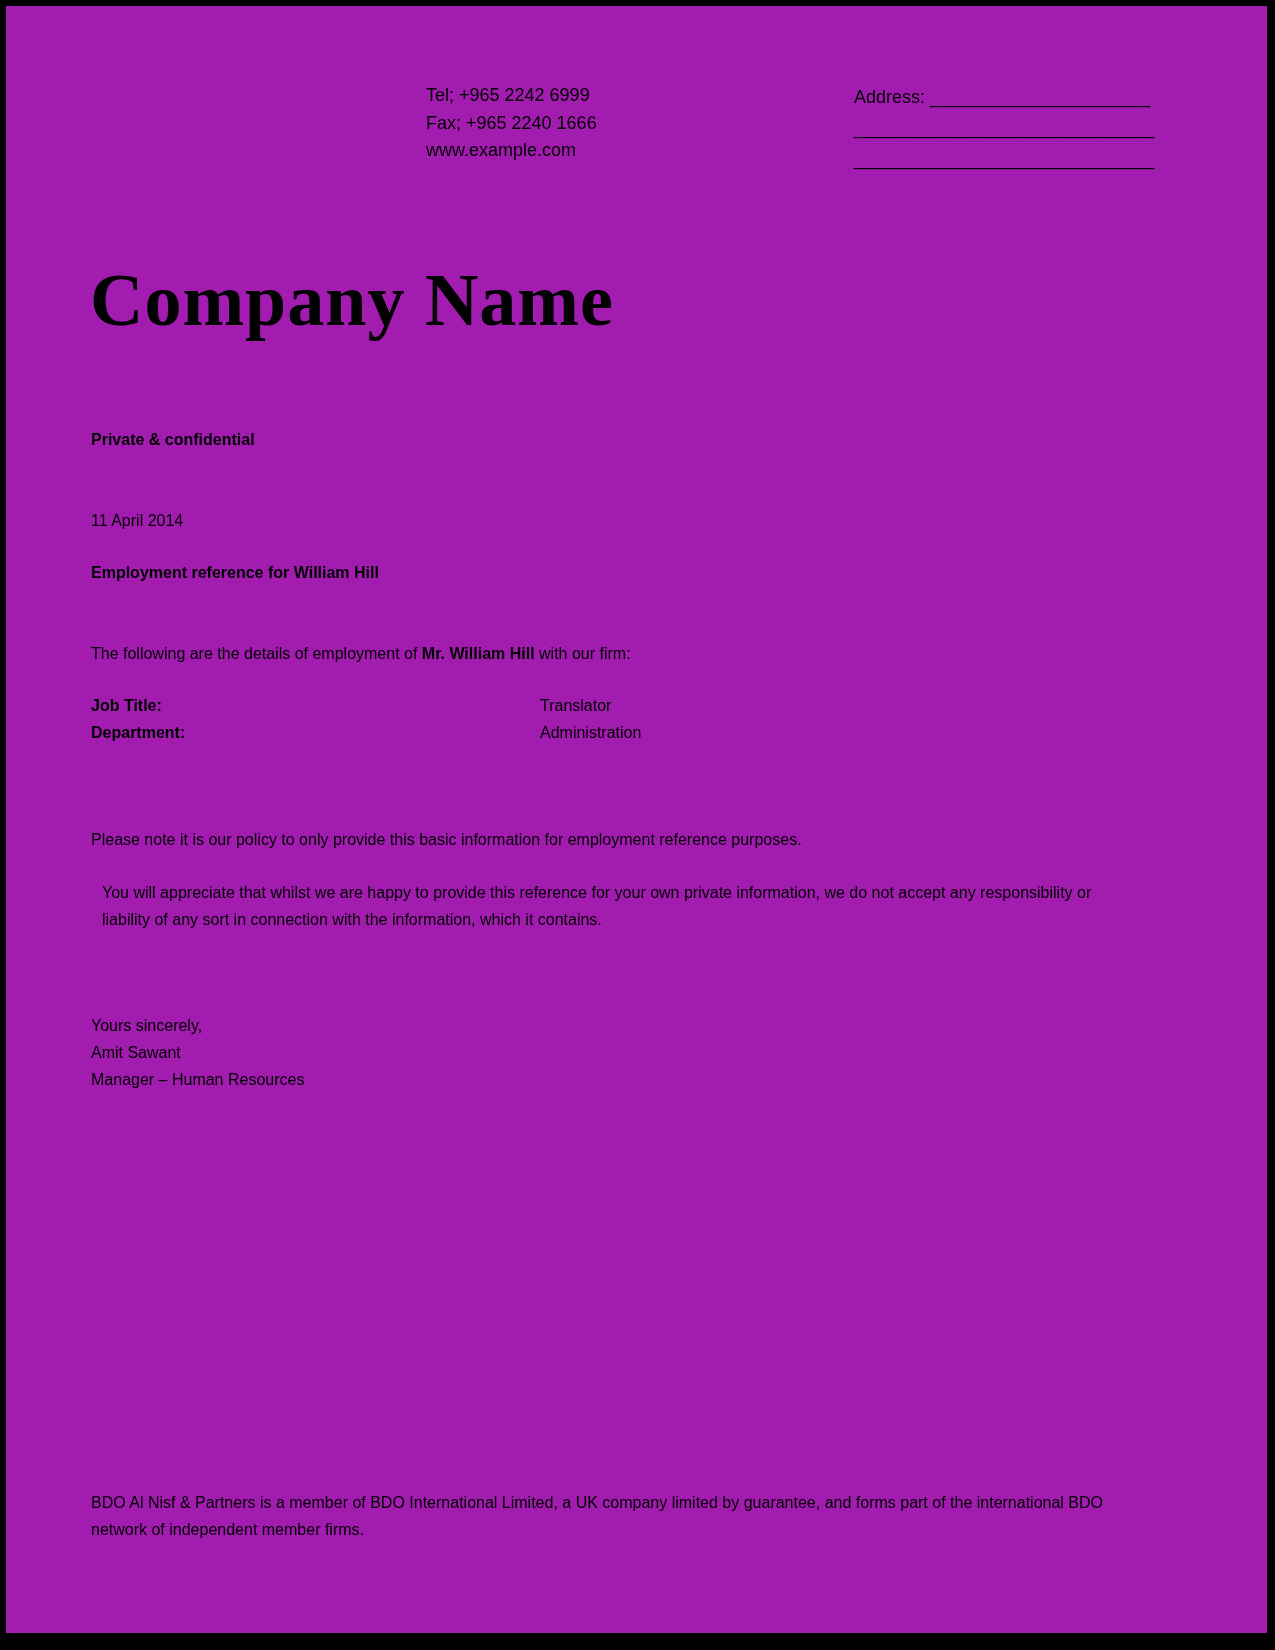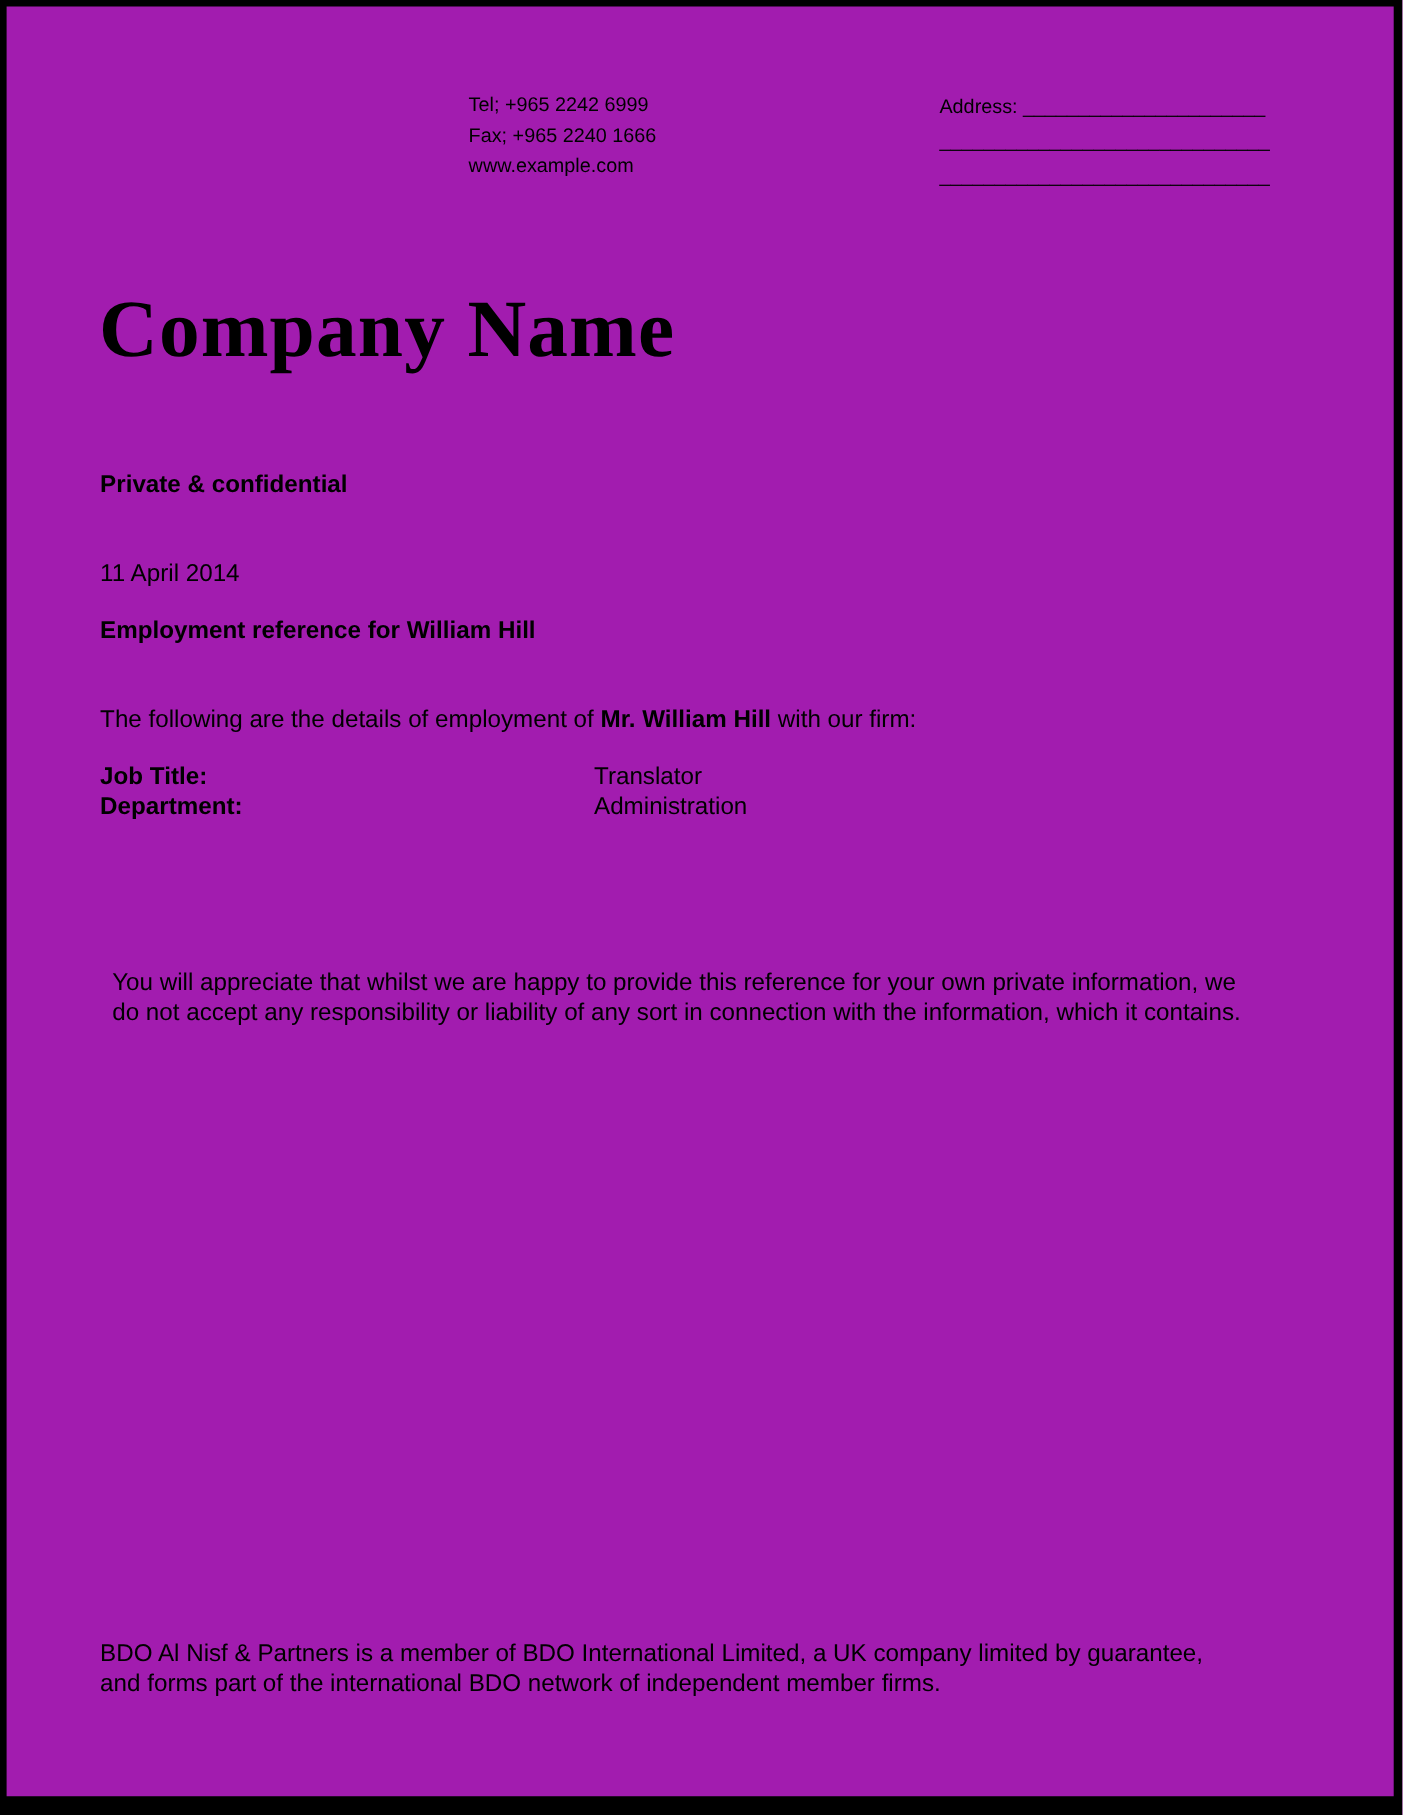--- a/index.html
+++ b/index.html
@@ -9,21 +9,21 @@
     width: 1275px;
     height: 1650px;
     background: #a21caf;
     border-style: solid;
     border-color: #000000;
     border-width: 6px 8px 17px 6px;
     font-family: "Liberation Sans", sans-serif;
     color: #000000;
     overflow: hidden;
   }
-  .txt { font-size: 22px; line-height: 27px; }
+  .txt { font-size: 16px; line-height: 27px; }
   .bold { font-weight: 700; }
 
   .contact-block {
     position: absolute;
     left: 420px;
     top: 76px;
     font-size: 18px;
     line-height: 27.5px;
   }
   .address-block {
@@ -87,19 +87,25 @@
     <div class="row">
       <span class="lbl">Job Title:</span>
       <span>Translator</span>
     </div>
     <div class="row">
       <span class="lbl">Department:</span>
       <span>Administration</span>
     </div>
   </div>
 
+  <div class="policy-note txt">Please note it is our policy to only provide this basic information for employment reference purposes.</div>
 
   <div class="disclaimer txt">You will appreciate that whilst we are happy to provide this reference for your own private information, we do not accept any responsibility or liability of any sort in connection with the information, which it contains.</div>
 
+  <div class="closing txt">
+    <div>Yours sincerely,</div>
+    <div>Amit Sawant</div>
+    <div>Manager – Human Resources</div>
+  </div>
 
   <div class="footer-note txt">BDO Al Nisf &amp; Partners is a member of BDO International Limited, a UK company limited by guarantee, and forms part of the international BDO network of independent member firms.</div>
 
 </div>
 
 </body></html>

